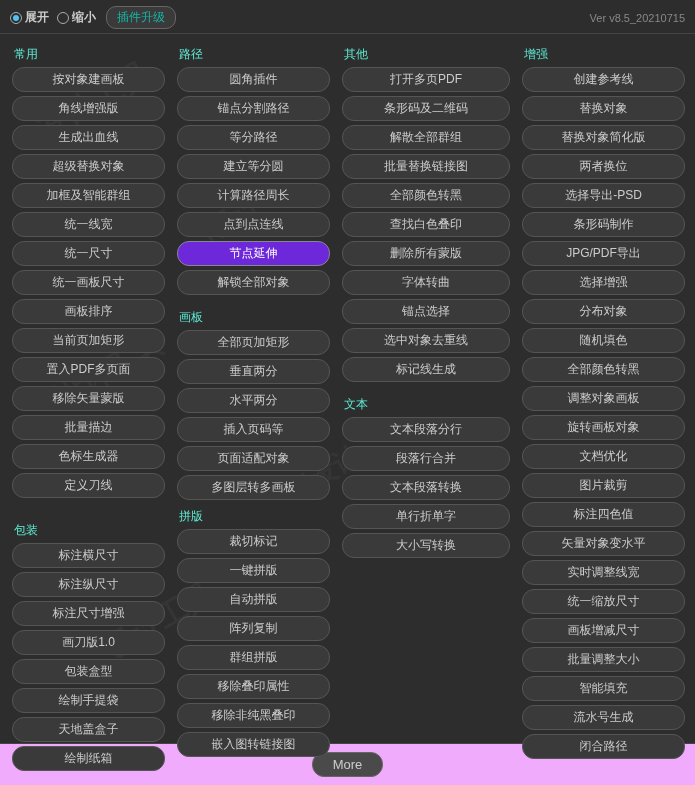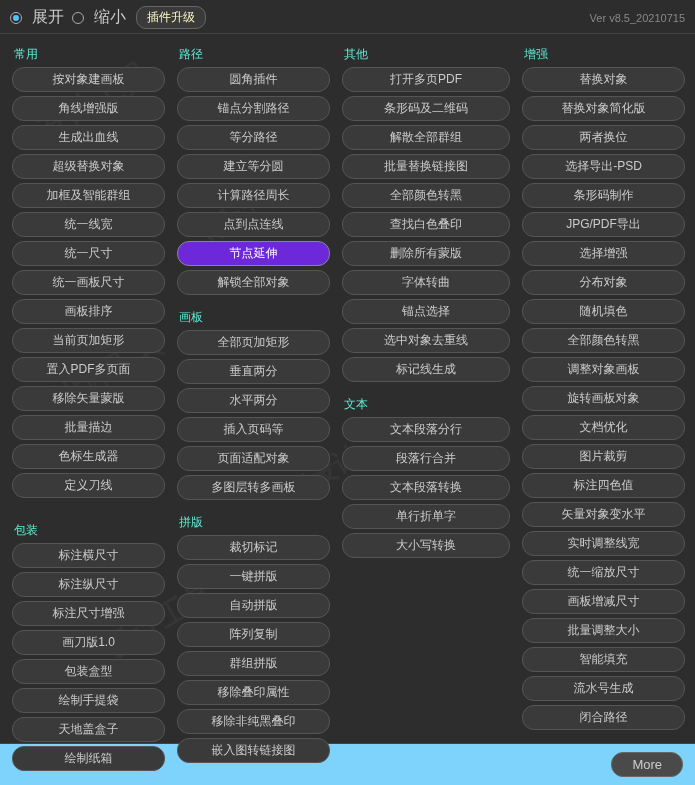--- a/index.html
+++ b/index.html
@@ -43,24 +43,25 @@
 
     .radio-group {
       display: flex;
       align-items: center;
       gap: 8px;
     }
 
     .radio-label {
       display: flex;
       align-items: center;
-      gap: 10px;
+      gap: 3px;
       cursor: pointer;
       color: #ccc;
-      font-size: 16px;
+      font-size: 12px;
+      font-weight: bold;
     }
 
     .radio-dot {
       width: 12px;
       height: 12px;
       border-radius: 50%;
       border: 1.5px solid #aaa;
       background: transparent;
       display: inline-flex;
       align-items: center;
@@ -72,21 +73,21 @@
       width: 6px;
       height: 6px;
       border-radius: 50%;
       background: #4fc3f7;
     }
 
     .plugin-upgrade-btn {
       background: #3a3a3a;
       border: 1px solid #666;
       border-radius: 10px;
-      color: #fef9c3;
+      color: #14b8a6;
       padding: 2px 10px;
       font-size: 12px;
       cursor: pointer;
     }
 
     .version-text {
       color: #888;
       font-size: 11px;
     }
 
@@ -134,26 +135,26 @@
       background: #6d28d9;
       border-color: #888;
       color: #fff;
     }
 
     .bottom-bar {
       position: absolute;
       bottom: 0;
       left: 0;
       right: 0;
-      background: #7dd3fc;
+      background: #f0abfc;
       border-top: 1px solid #444;
       padding: 8px 12px;
       display: flex;
       align-items: center;
-      justify-content: flex-end;
+      justify-content: center;
     }
 
     .more-btn {
       background: #4a4a4a;
       border: 1px solid #666;
       border-radius: 12px;
       color: #ccc;
       padding: 4px 20px;
       font-size: 13px;
       cursor: pointer;
@@ -241,21 +242,21 @@
       <div class="section-title">画板</div>
       <div class="btn-list" id="artboard-list">
           <button class="btn">全部页加矩形</button>
           <button class="btn">垂直两分</button>
           <button class="btn">水平两分</button>
           <button class="btn">插入页码等</button>
           <button class="btn">页面适配对象</button>
           <button class="btn">多图层转多画板</button>
         </div>
     </div>
-    <div class="section" style="margin-top:6px;">
+    <div class="section" style="">
       <div class="section-title">拼版</div>
       <div class="btn-list" id="typeset-list">
           <button class="btn">裁切标记</button>
           <button class="btn">一键拼版</button>
           <button class="btn">自动拼版</button>
           <button class="btn">阵列复制</button>
           <button class="btn">群组拼版</button>
           <button class="btn">移除叠印属性</button>
           <button class="btn">移除非纯黑叠印</button>
           <button class="btn">嵌入图转链接图</button>
@@ -289,20 +290,21 @@
           <button class="btn">单行折单字</button>
           <button class="btn">大小写转换</button>
         </div>
     </div>
   </div>
 
   <div>
     <div class="section">
       <div class="section-title">增强</div>
       <div class="btn-list" id="enhance-list">
+          <button class="btn">创建参考线</button>
           <button class="btn">替换对象</button>
           <button class="btn">替换对象简化版</button>
           <button class="btn">两者换位</button>
           <button class="btn">选择导出-PSD</button>
           <button class="btn">条形码制作</button>
           <button class="btn">JPG/PDF导出</button>
           <button class="btn">选择增强</button>
           <button class="btn">分布对象</button>
           <button class="btn">随机填色</button>
           <button class="btn">全部颜色转黑</button>

